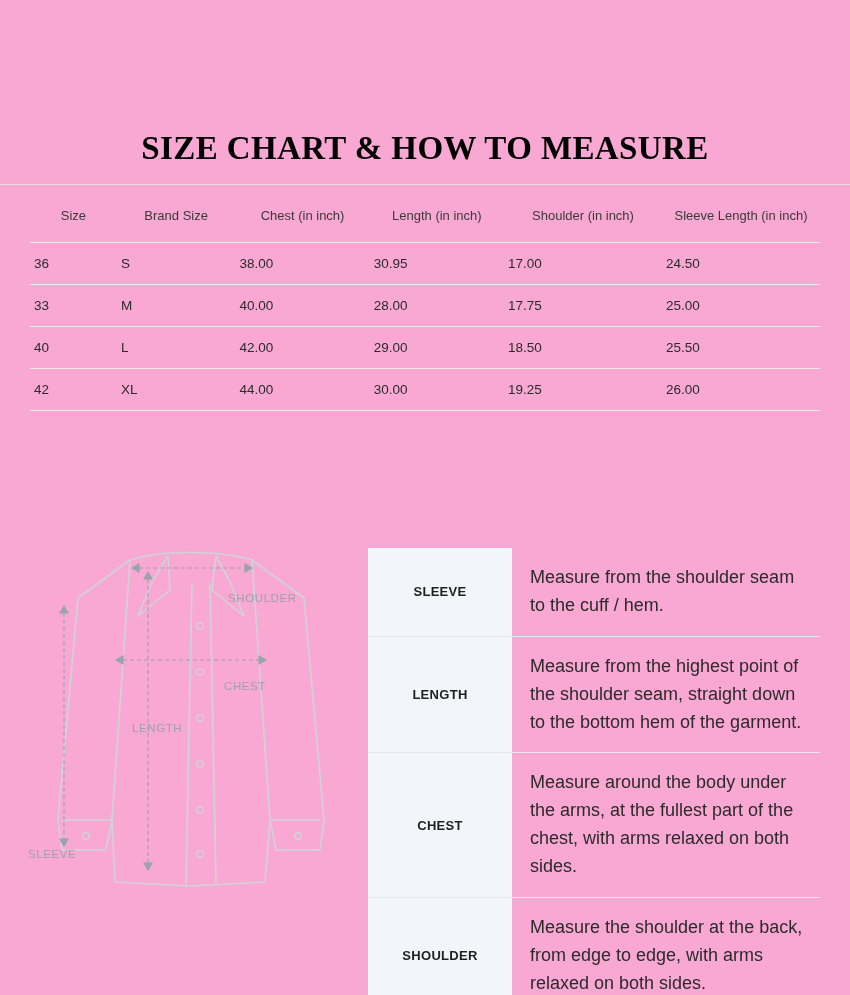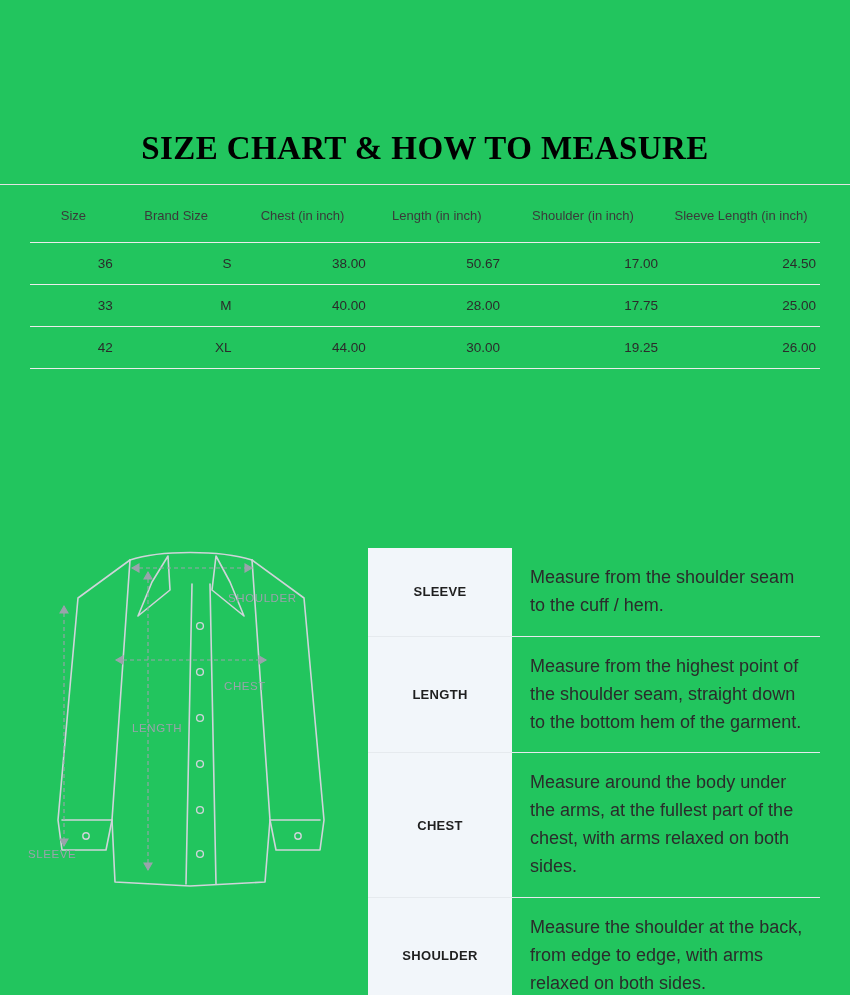--- a/index.html
+++ b/index.html
@@ -11,21 +11,21 @@
     height: 995px;
     background: #ffffff;
     font-family: "Liberation Sans", sans-serif;
     color: #222222;
     overflow: hidden;
   }
   .page {
     position: relative;
     width: 850px;
     height: 995px;
-    background: #22c55e;
+    background: #f9a8d4;
   }
   
   .title-band {
     position: absolute;
     left: 0;
     top: 112px;
     width: 850px;
     height: 72px;
     display: flex;
     align-items: center;
@@ -58,21 +58,21 @@
     color: #3a3a3a;
     text-align: center;
     padding: 8px 4px 18px 4px;
     vertical-align: top;
     line-height: 1.25;
     margin-top: 45px;
   }
   table.size-table td {
     font-size: 13.5px;
     color: #2b2b2b;
-    text-align: right;
+    text-align: left;
     padding: 13px 4px;
     border-top: 1px solid #ececec;
   }
   table.size-table tbody tr:last-child td {
     border-bottom: 1px solid #ececec;
   }
   col.c1 { width: 11%; }
   col.c2 { width: 15%; }
   col.c3 { width: 17%; }
   col.c4 { width: 17%; }
@@ -160,31 +160,39 @@
           <th>Length (in inch)</th>
           <th>Shoulder (in inch)</th>
           <th>Sleeve Length (in inch)</th>
         </tr>
       </thead>
       <tbody>
         <tr>
           <td>36</td>
           <td>S</td>
           <td>38.00</td>
-          <td>50.67</td>
+          <td>30.95</td>
           <td>17.00</td>
           <td>24.50</td>
         </tr>
         <tr>
           <td>33</td>
           <td>M</td>
           <td>40.00</td>
           <td>28.00</td>
           <td>17.75</td>
           <td>25.00</td>
+        </tr>
+        <tr>
+          <td>40</td>
+          <td>L</td>
+          <td>42.00</td>
+          <td>29.00</td>
+          <td>18.50</td>
+          <td>25.50</td>
         </tr>
         <tr>
           <td>42</td>
           <td>XL</td>
           <td>44.00</td>
           <td>30.00</td>
           <td>19.25</td>
           <td>26.00</td>
         </tr>
       </tbody>

